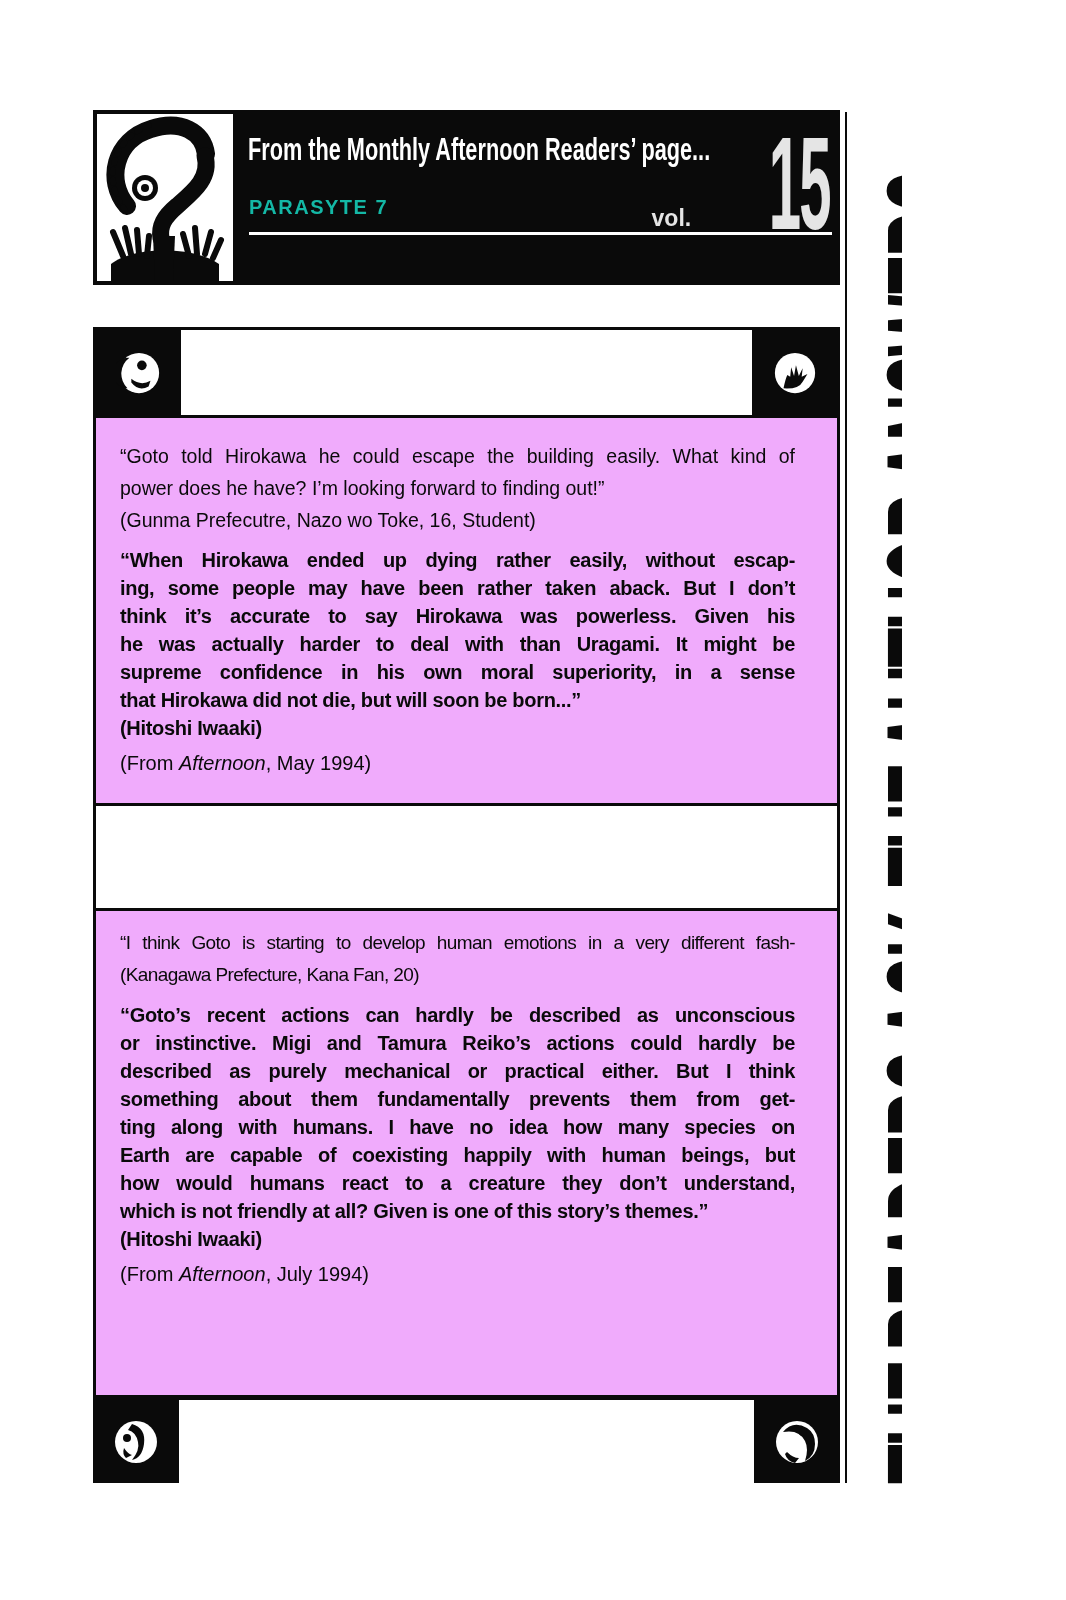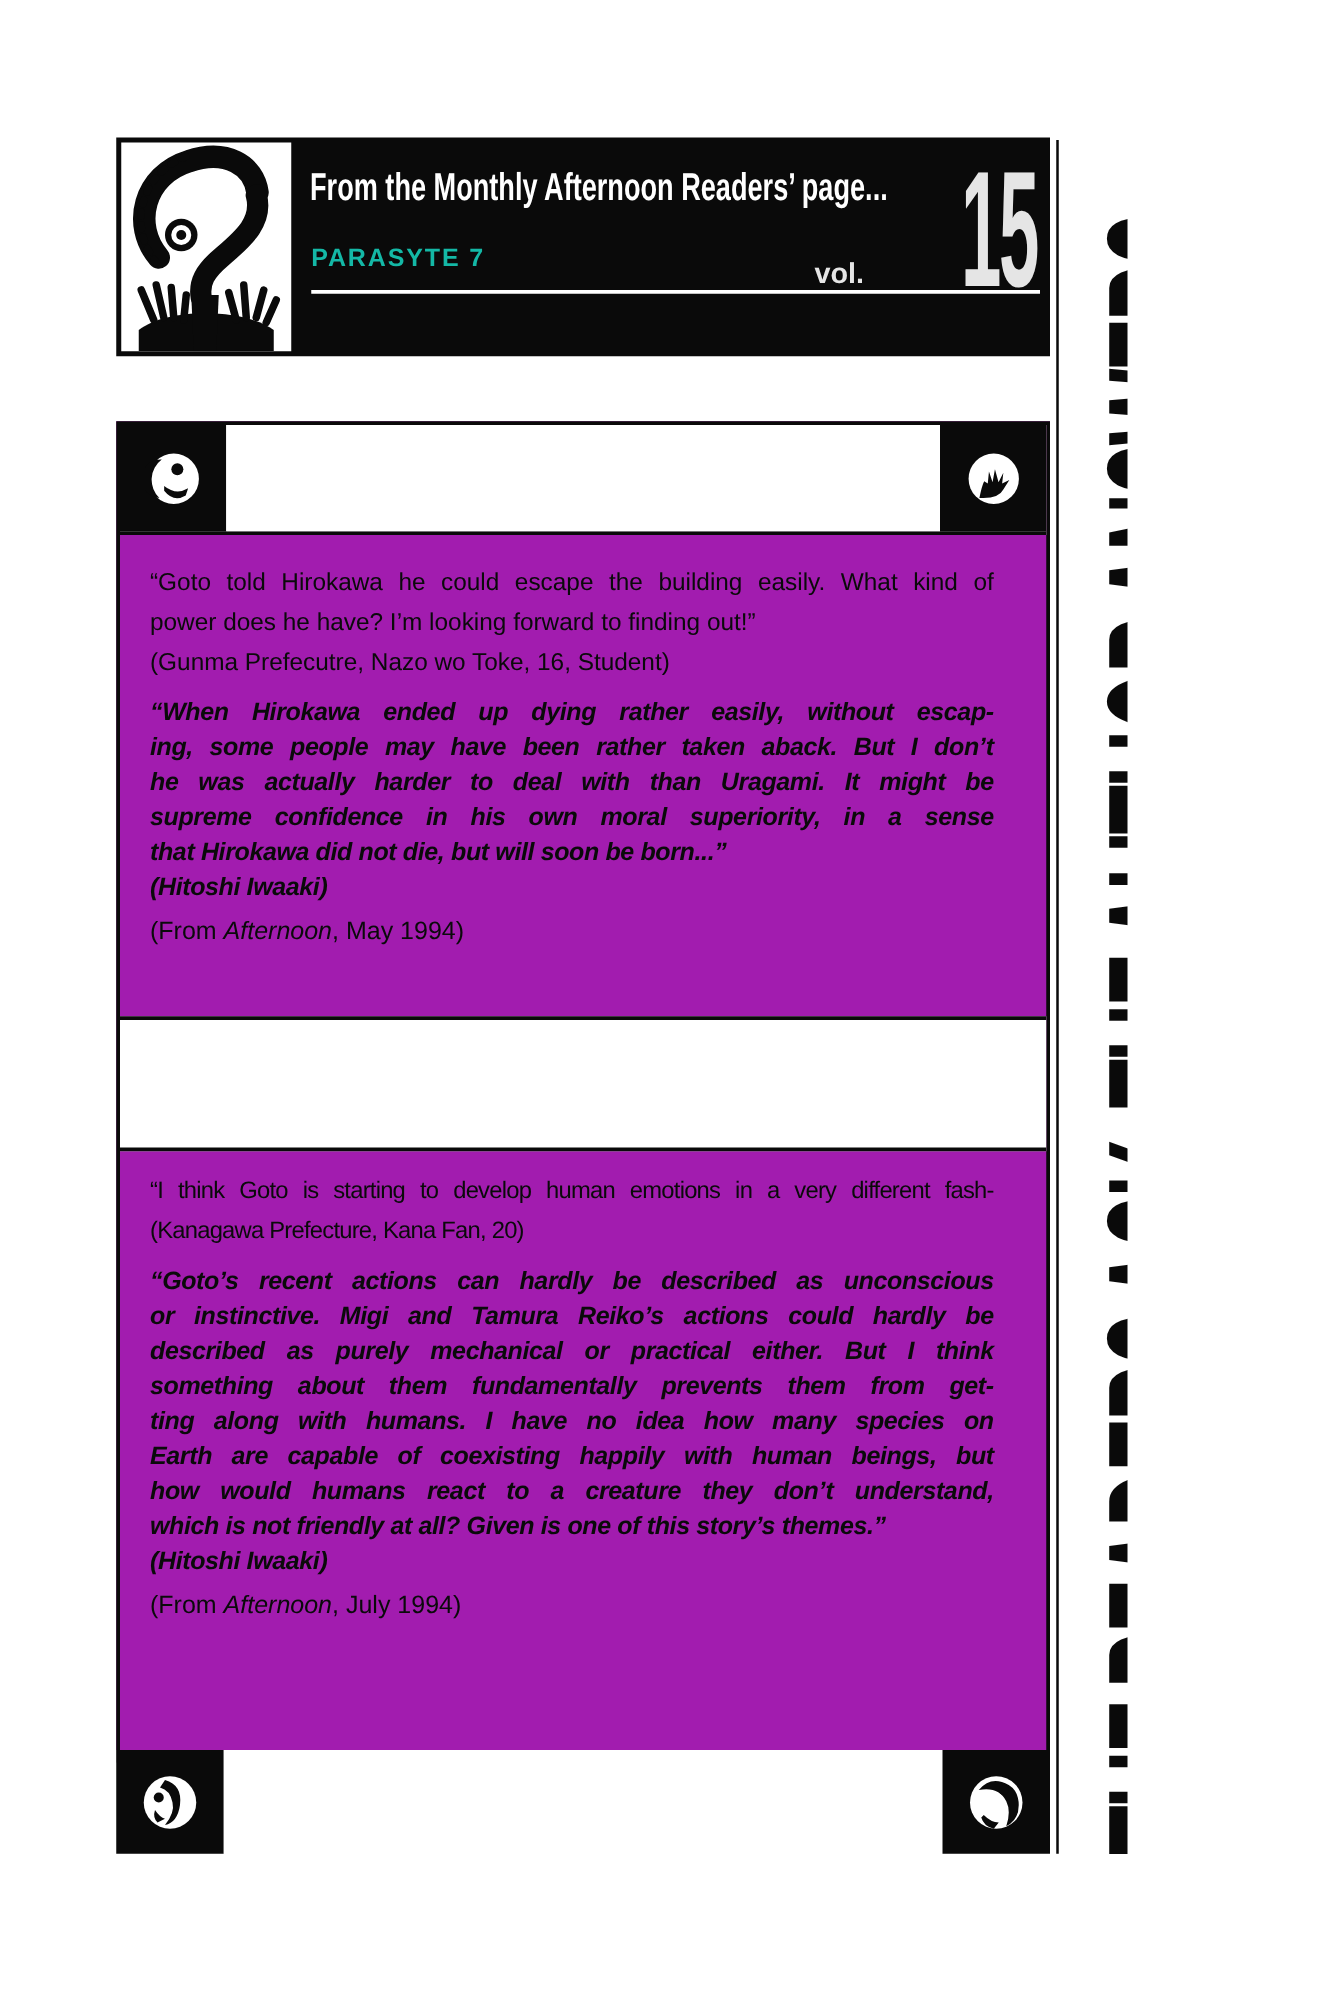--- a/index.html
+++ b/index.html
@@ -22,35 +22,35 @@
 
   
   .sidebar-rule { position:absolute; left:845px; top:112px; width:2px; height:1371px; background:#0a0a0a; }
   .sidebar-title {
     position:absolute; left:864px; top:1484px; transform:rotate(-90deg); transform-origin:0 0;
     font-size:180px; line-height:172px; font-weight:bold; white-space:nowrap; color:#0a0a0a;
   }
   .sidebar-title .squeeze { display:inline-block; transform:scaleX(0.36); transform-origin:0 0; letter-spacing:-0.04em; word-spacing:-0.06em; }
 
   
-  .main-box { position:absolute; left:93px; top:337px; width:747px; height:1073px; border:3px solid #0a0a0a; border-bottom-width:5px; background:#a21caf; }
+  .main-box { position:absolute; left:93px; top:327px; width:747px; height:1073px; border:3px solid #0a0a0a; border-bottom-width:5px; background:#f0abfc; }
   .banner-row { height:88px; border-bottom:3px solid #0a0a0a; display:flex; justify-content:space-between; background:#ffffff; }
   .banner-square { width:85px; height:100%; background:#0a0a0a; display:flex; align-items:center; justify-content:center; }
   .banner-middle { flex:1; background:#ffffff; }
 
   .qa-block { padding:22px 42px 0 24px; }
   .qa-block.first { height:385px; }
   .empty-box { height:108px; border-top:3px solid #0a0a0a; border-bottom:3px solid #0a0a0a; background:#ffffff; }
   .qa-block.second { height:474px; padding-top:16px; }
 
   .q-lines .line { font-size:19.5px; line-height:32px; }
   .q-credit { font-size:19.5px; line-height:32px; }
   .qa-block.second .q-lines .line, .qa-block.second .q-credit { font-size:19px; letter-spacing:-0.6px; }
   .a-lines { margin-top:10px; }
-  .a-lines .line, .a-credit { font-size:20px; line-height:28px; font-weight:bold; font-style:italic; letter-spacing:-0.3px; }
+  .a-lines .line, .a-credit { font-size:20px; line-height:28px; font-weight:bold; letter-spacing:-0.3px; }
   .fill { text-align:justify; text-align-last:justify; }
   .source-line { margin-top:10px; font-size:20px; text-align:left; padding-right:2px; }
   .source-line .mag { font-style:italic; }
 
   
   .bottom-banner { position:absolute; left:93px; top:1400px; width:747px; height:83px; display:flex; justify-content:space-between; background:#ffffff; }
   .bottom-banner .banner-square { height:83px; width:86px; }
 </style>
 </head>
 <body>
@@ -111,20 +111,21 @@
 
     <section class="qa-block first">
       <div class="q-lines">
           <div class="line fill">“Goto told Hirokawa he could escape the building easily. What kind of</div>
           <div class="line">power does he have? I’m looking forward to finding out!”</div>
         </div>
       <div class="q-credit">(Gunma Prefecutre, Nazo wo Toke, 16, Student)</div>
       <div class="a-lines">
           <div class="line fill">“When Hirokawa ended up dying rather easily, without escap-</div>
           <div class="line fill">ing, some people may have been rather taken aback. But I don’t</div>
+          <div class="line fill">think it’s accurate to say Hirokawa was powerless. Given his</div>
           <div class="line fill">he was actually harder to deal with than Uragami. It might be</div>
           <div class="line fill">supreme confidence in his own moral superiority, in a sense</div>
           <div class="line">that Hirokawa did not die, but will soon be born...”</div>
         </div>
       <div class="a-credit">(Hitoshi Iwaaki)</div>
       <div class="source-line"><span>(From </span><span class="mag">Afternoon</span><span>, May 1994)</span></div>
     </section>
 
     <div class="empty-box"></div>
 

